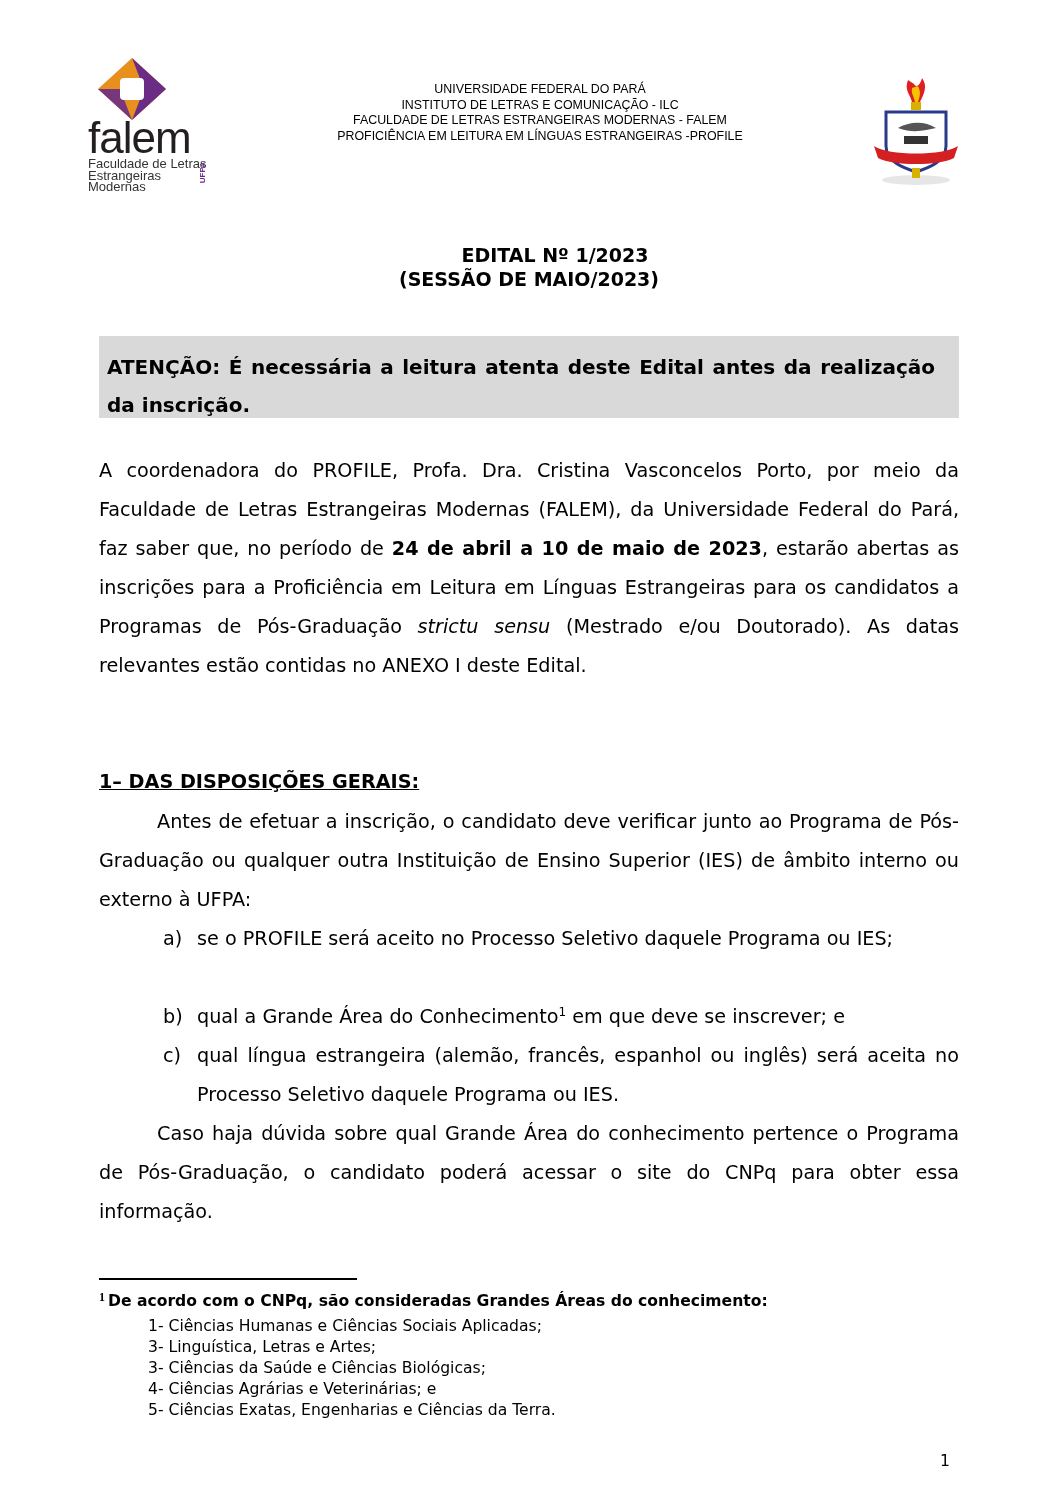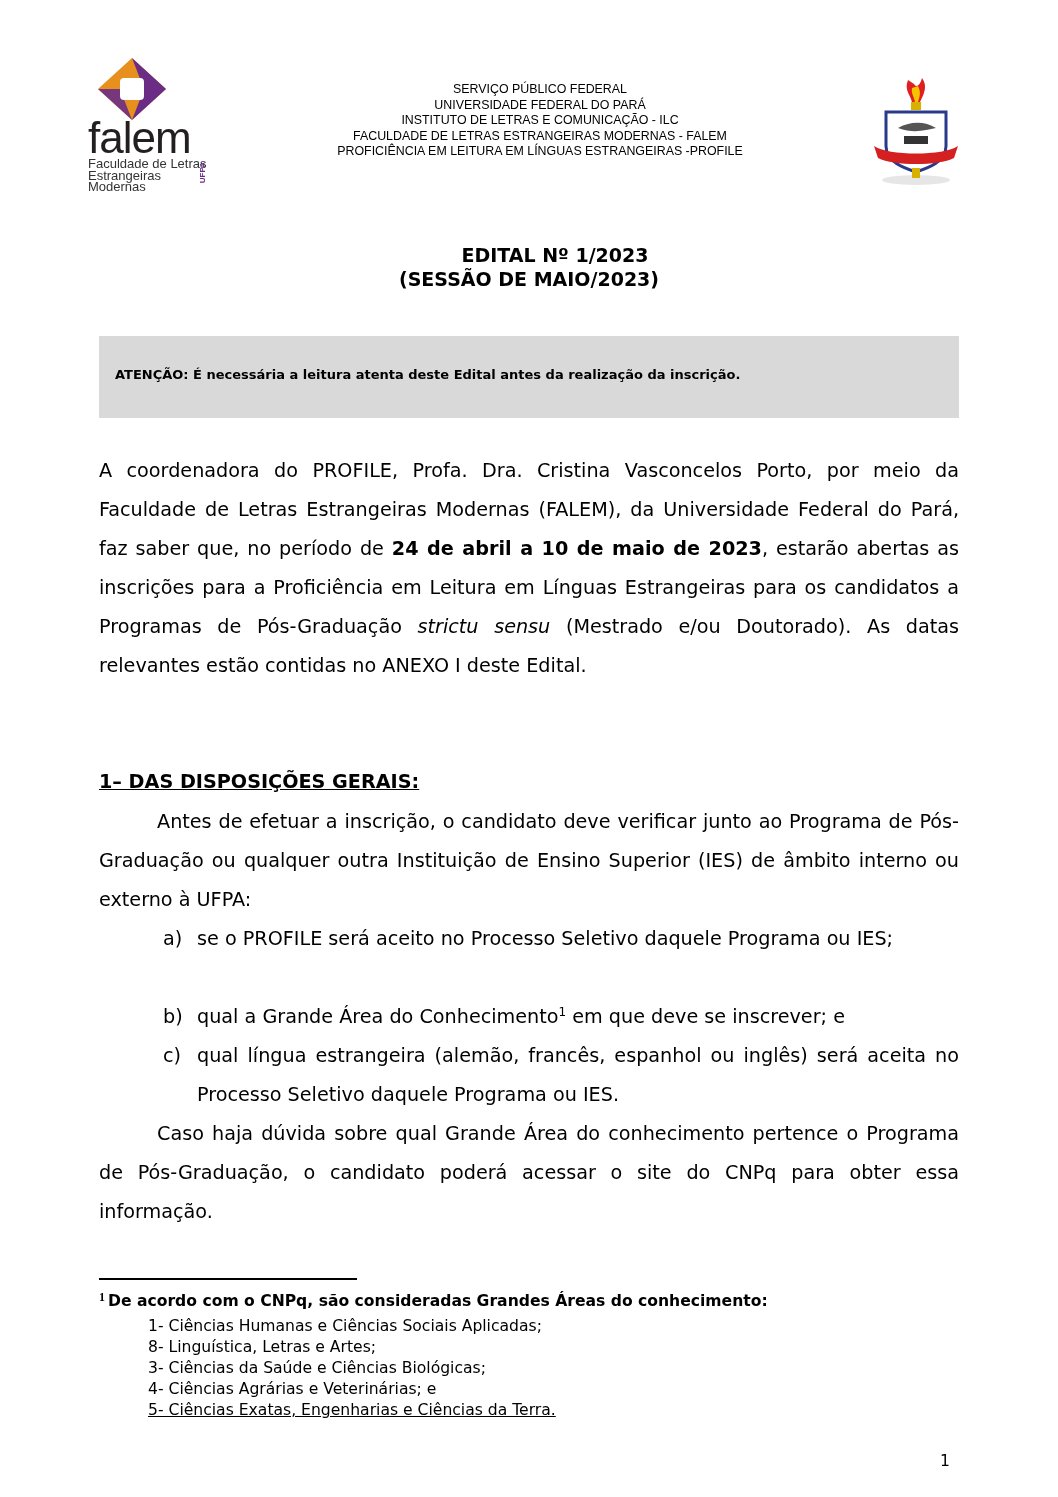--- a/index.html
+++ b/index.html
@@ -11,21 +11,21 @@
   .falem-sub { position:absolute; left:0; font-family:"Liberation Sans", sans-serif; font-size:13px; color:#333; line-height:11px; }
   .ufpa-vert { position:absolute; left:110px; top:104px; font-family:"Liberation Sans", sans-serif; font-size:8px; color:#6a2a8a; writing-mode:vertical-rl; transform:rotate(180deg); font-weight:bold; }
   .header-text { left:262px; top:82px; width:556px; text-align:center; font-family:"Liberation Sans", sans-serif; font-size:12.4px; line-height:15.5px; color:#000; }
   .header-text div { white-space:nowrap; }
   .contact-row { display:flex; justify-content:space-between; padding:0 6px 0 10px; }
   .crest { left:868px; top:76px; width:96px; height:112px; }
   
   .title { left:0; width:1058px; text-align:center; font-family:"DejaVu Sans", sans-serif; font-weight:bold; font-size:19px; }
   
   .attention { left:99px; top:336px; width:860px; height:82px; background:#d9d9d9; }
-  .attention p { margin:16px; padding:4px 16px 0 0; font-family:"DejaVu Sans", sans-serif; font-weight:bold; font-size:13px; line-height:38px; text-align:justify; text-align-last:left; }
+  .attention p { margin:8px; padding:4px 16px 0 0; font-family:"DejaVu Sans", sans-serif; font-weight:bold; font-size:20px; line-height:38px; text-align:justify; text-align-last:left; }
   .body-text { font-family:"DejaVu Sans", sans-serif; font-size:19.2px; line-height:39px; text-align:justify; }
   .para { left:99px; width:860px; margin:0; }
   .indent { text-indent:58px; }
   .heading { font-family:"DejaVu Sans", sans-serif; font-weight:bold; font-size:19.2px; text-decoration:underline; }
   .list-item { left:163px; width:796px; display:flex; }
   .list-item .mark { width:34px; flex-shrink:0; }
   .list-item .txt { flex:1; text-align:justify; text-align-last:left; }
   .fn-rule { left:99px; top:1278px; width:258px; height:2px; background:#000; }
   .fn-head { left:99px; top:1292px; font-family:"DejaVu Sans", sans-serif; font-weight:bold; font-size:15.6px; white-space:nowrap; }
   .fn-head sup { font-family:"Liberation Serif", serif; font-size:12px; vertical-align:top; position:relative; top:-2px; margin-right:3px; }
@@ -43,21 +43,20 @@
     <polygon points="6,31 40,62 28,31" fill="#6b2c86" opacity="0.9"></polygon>
     <rect x="28" y="20" width="24" height="22" rx="4" fill="#ffffff"></rect>
   </svg>
   <div class="falem-word">falem</div>
   <div class="falem-sub" style="top:100px;">Faculdade de Letras</div>
   <div class="falem-sub" style="top:112px;">Estrangeiras Modernas</div>
   <div class="ufpa-vert">UFPA</div>
 </div>
 
 <div class="abs header-text">
-  <div>SERVIÇO PÚBLICO FEDERAL</div>
   <div>UNIVERSIDADE FEDERAL DO PARÁ</div>
   <div>INSTITUTO DE LETRAS E COMUNICAÇÃO - ILC</div>
   <div>FACULDADE DE LETRAS ESTRANGEIRAS MODERNAS - FALEM</div>
   <div>PROFICIÊNCIA EM LEITURA EM LÍNGUAS ESTRANGEIRAS -PROFILE</div>
 </div>
 
 <div class="abs crest">
   <svg width="96" height="112" viewBox="0 0 96 112">
     <ellipse cx="48" cy="104" rx="34" ry="5" fill="#e6e6e6"></ellipse>
     <path d="M40 4 C36 14 42 18 44 26 L52 26 C56 18 60 10 54 2 C52 10 48 12 46 8 Z" fill="#e02020"></path>
@@ -95,18 +94,18 @@
 <div class="abs list-item body-text" style="top:1036px;">
   <span class="mark">c)</span>
   <span class="txt">qual língua estrangeira (alemão, francês, espanhol ou inglês) será aceita no Processo Seletivo daquele Programa ou IES.</span>
 </div>
 
 <p class="abs para body-text indent" style="top:1114px;">Caso haja dúvida sobre qual Grande Área do conhecimento pertence o Programa de Pós-Graduação, o candidato poderá acessar o site do CNPq para obter essa informação.</p>
 
 <div class="abs fn-rule"></div>
 <div class="abs fn-head"><sup>1</sup><span>De acordo com o CNPq, são consideradas Grandes Áreas do conhecimento:</span></div>
 <div class="abs fn-item" style="top:1316px;">1- Ciências Humanas e Ciências Sociais Aplicadas;</div>
-<div class="abs fn-item" style="top:1337px;">8- Linguística, Letras e Artes;</div>
+<div class="abs fn-item" style="top:1337px;">3- Linguística, Letras e Artes;</div>
 <div class="abs fn-item" style="top:1358px;">3- Ciências da Saúde e Ciências Biológicas;</div>
 <div class="abs fn-item" style="top:1379px;">4- Ciências Agrárias e Veterinárias; e</div>
-<div class="abs fn-item" style="top:1400px;text-decoration:underline;">5- Ciências Exatas, Engenharias e Ciências da Terra.</div>
+<div class="abs fn-item" style="top:1400px;">5- Ciências Exatas, Engenharias e Ciências da Terra.</div>
 
 <div class="abs page-num">1</div>
 
 </body></html>

